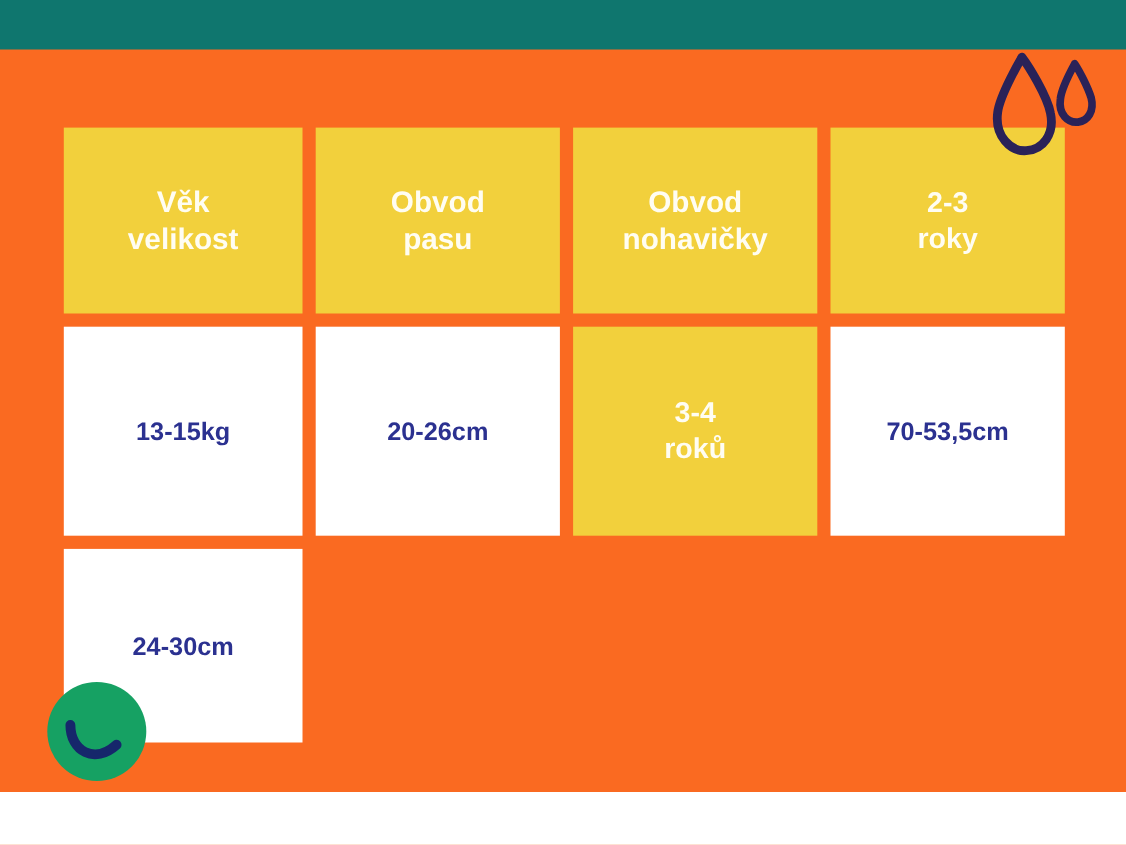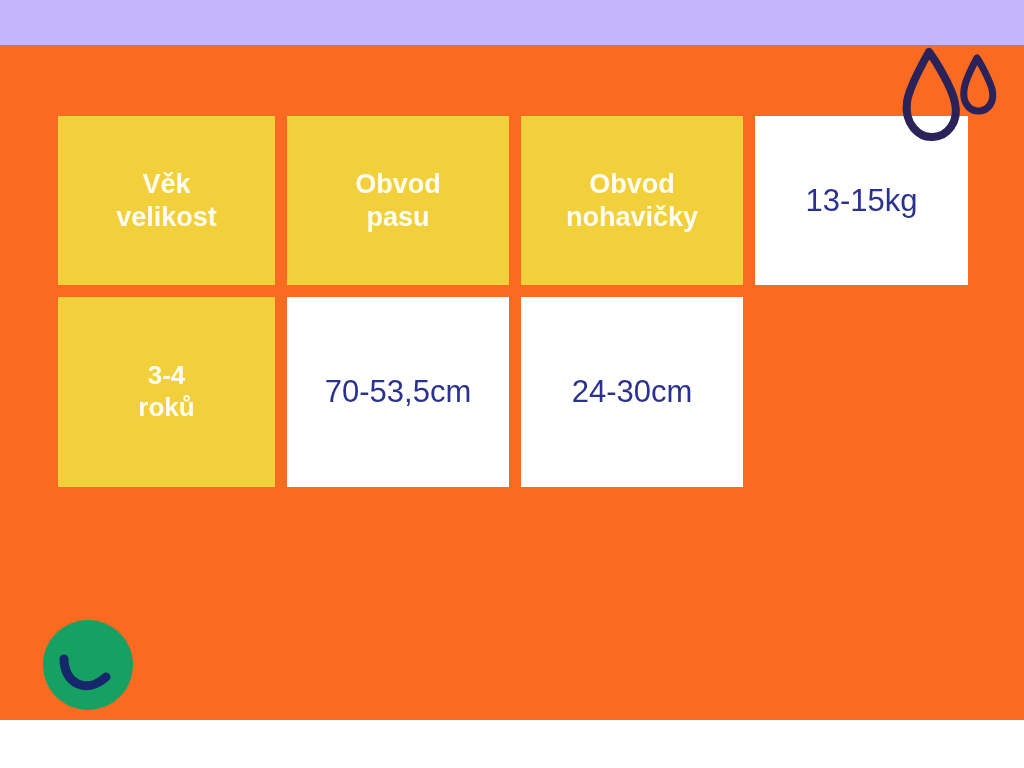--- a/index.html
+++ b/index.html
@@ -11,21 +11,21 @@
     height: 768px;
     background: #ffffff;
     font-family: "Liberation Sans", sans-serif;
     overflow: hidden;
   }
 
   #canvas {
     position: relative;
     width: 1024px;
     height: 620px;
-    background: #c4b5fd;
+    background: #0f766e;
   }
 
   
   #banner {
     position: absolute;
     left: 0;
     top: 45px;
     width: 1024px;
     height: 675px;
     background: #fa6a21;
@@ -66,22 +66,22 @@
   .cell.rowlabel {
     background: #f2d03c;
     color: #fffdf2;
     font-size: 26px;
     font-weight: bold;
   }
 
   .cell.value {
     background: #ffffff;
     color: #2b3190;
-    font-size: 31px;
-    font-weight: normal;
+    font-size: 23px;
+    font-weight: bold;
   }
 
   .cell .txt {
     display: block;
     white-space: pre-line;
   }
 
   
   #droplets {
     position: absolute;
@@ -117,22 +117,29 @@
       </div>
       <div class="cell header">
         <span class="txt">Obvod
 pasu</span>
       </div>
       <div class="cell header">
         <span class="txt">Obvod
 nohavičky</span>
       </div>
 
+      <div class="cell rowlabel">
+        <span class="txt">2-3
+roky</span>
+      </div>
       <div class="cell value">
         <span class="txt">13-15kg</span>
+      </div>
+      <div class="cell value">
+        <span class="txt">20-26cm</span>
       </div>
 
       <div class="cell rowlabel">
         <span class="txt">3-4
 roků</span>
       </div>
       <div class="cell value">
         <span class="txt">70-53,5cm</span>
       </div>
       <div class="cell value">

